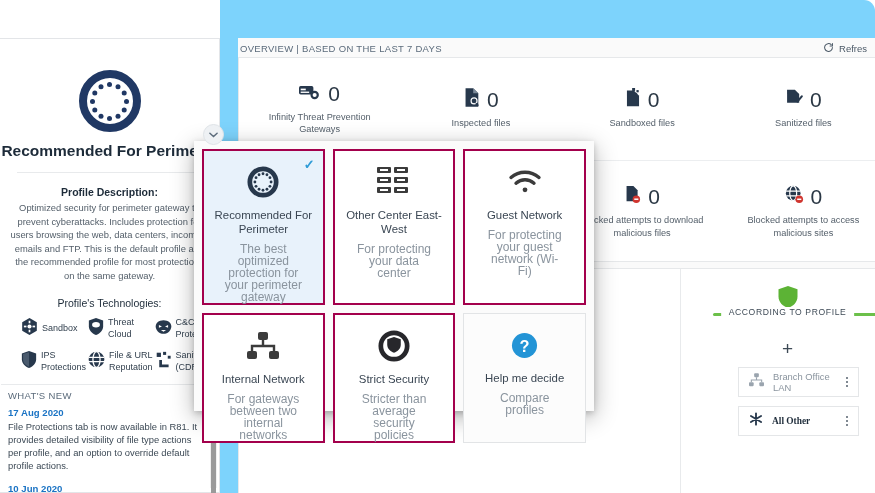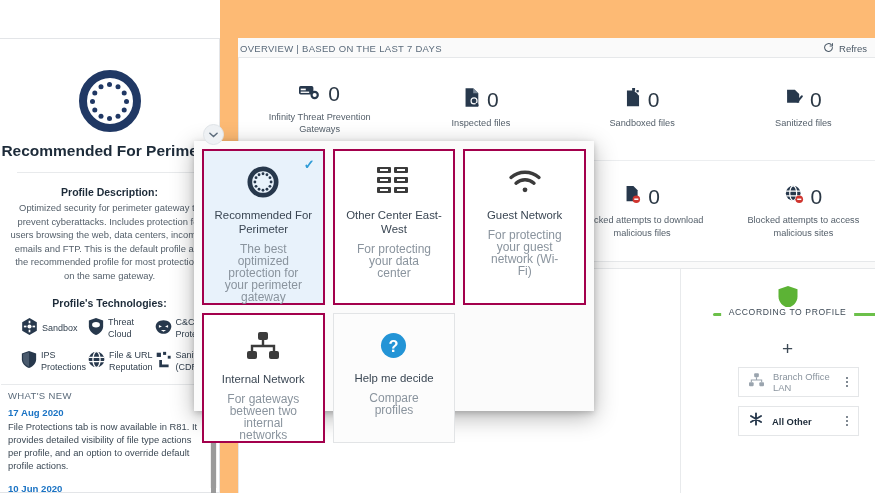--- a/index.html
+++ b/index.html
@@ -4,21 +4,21 @@
 <style>
   html,body{margin:0;padding:0;}
   body{
     width:875px;height:493px;
     background:#ffffff;
     font-family:"Liberation Sans", sans-serif;
     overflow:hidden;
     position:relative;
     color:#2b3a4a;
   }
-  .app{position:absolute;inset:0;background:#fdba74;}
+  .app{position:absolute;inset:0;background:#7dd3fc;border-radius:11px;}
 
   
   .left-panel{
     position:absolute;left:0;top:38px;width:220px;bottom:0;
     background:#fff;border:1px solid #e3e5e8;border-left:none;
     box-sizing:border-box;
   }
   .panel-cap{
     position:absolute;left:0;top:0;width:220px;height:38px;
     background:#ffffff;box-sizing:border-box;
@@ -50,21 +50,21 @@
   .divider{height:1px;background:#e8eaec;margin:12px 16px 0 16px;}
   .sec-head{
     text-align:center;font-weight:bold;font-size:10.5px;color:#1d2b39;
     margin-top:13px;
   }
   .desc{
     font-size:9.4px;line-height:13.5px;color:#55606b;text-align:center;
     padding:3px 8px 0 8px;
   }
   .tech-head{
-    text-align:center;font-weight:bold;font-size:10.5px;color:#1d2b39;
+    text-align:center;font-weight:normal;font-size:10.5px;color:#1d2b39;
     margin-top:15px;
   }
   .tech-grid{
     display:grid;grid-template-columns:1fr 1fr 1fr;
     gap:10px 2px;padding:8px 8px 0 20px;
   }
   .tech{display:flex;align-items:center;gap:4px;}
   .tech svg{flex:0 0 auto;}
   .tech span{font-size:9px;line-height:11.5px;color:#33414f;}
 
@@ -142,21 +142,21 @@
     font-size:19px;color:#3e4a56;line-height:19px;
   }
   .obj-list{position:absolute;left:47px;right:25px;top:98px;}
   .obj-row{
     height:30px;border:1px solid #e4e6e8;background:#fff;
     display:flex;align-items:center;padding:0 10px;margin-bottom:9px;
     box-sizing:border-box;
   }
   .obj-row .oname{flex:1;font-size:9.4px;margin-left:9px;}
   .obj-row.muted .oname{color:#8a949e;}
-  .obj-row.bold .oname{font-weight:bold;color:#1d2b39;}
+  .obj-row.bold .oname{font-weight:bold;color:#1d2b39;font-family:Liberation Serif, serif;}
   .kebab{letter-spacing:0;font-size:11px;color:#56626e;line-height:9px;}
   .kebab b{display:block;width:2px;height:2px;border-radius:50%;background:#56626e;margin:2px 0;}
 
   
   .modal{
     position:absolute;left:194px;top:141px;width:400px;height:270px;
     background:#fbfbfb;
     box-shadow:0 6px 22px rgba(0,0,0,.30), 0 2px 6px rgba(0,0,0,.18);
     padding:8px;box-sizing:border-box;
     display:grid;grid-template-columns:1fr 1fr 1fr;grid-template-rows:1fr 1fr;
@@ -554,20 +554,30 @@
           <rect x="11" y="0" width="10" height="8" rx="2"></rect>
           <rect x="0" y="19" width="10" height="8" rx="2"></rect>
           <rect x="22" y="19" width="10" height="8" rx="2"></rect>
           <path d="M16 8v6M5 19v-5h22v5" stroke="#3b3b3b" stroke-width="2.4" fill="none"></path>
         </svg>
       </span>
       <span class="tname">Internal Network</span>
       <span class="tdesc">For gateways between two internal networks</span>
     </div>
 
+    <div class="tile">
+      <span class="ticon">
+        <svg width="32" height="32" viewBox="0 0 34 34">
+          <circle cx="17" cy="17" r="14" fill="none" stroke="#27272b" stroke-width="5"></circle>
+          <path d="M17 7.5l7.2 2.4v5.6c0 4.6-3.5 7.6-7.2 8.7-3.7-1.1-7.2-4.1-7.2-8.7V9.9z" fill="#27272b"></path>
+        </svg>
+      </span>
+      <span class="tname">Strict Security</span>
+      <span class="tdesc">Stricter than average security policies</span>
+    </div>
 
     <div class="tile plain">
       <span class="ticon">
         <svg width="27" height="27" viewBox="0 0 28 28">
           <circle cx="14" cy="14" r="13" fill="#2394d6"></circle>
           <text x="14" y="20.5" font-family="Liberation Sans, sans-serif" font-size="17" font-weight="bold" fill="#ffffff" text-anchor="middle">?</text>
         </svg>
       </span>
       <span class="tname">Help me decide</span>
       <span class="tdesc">Compare profiles</span>

